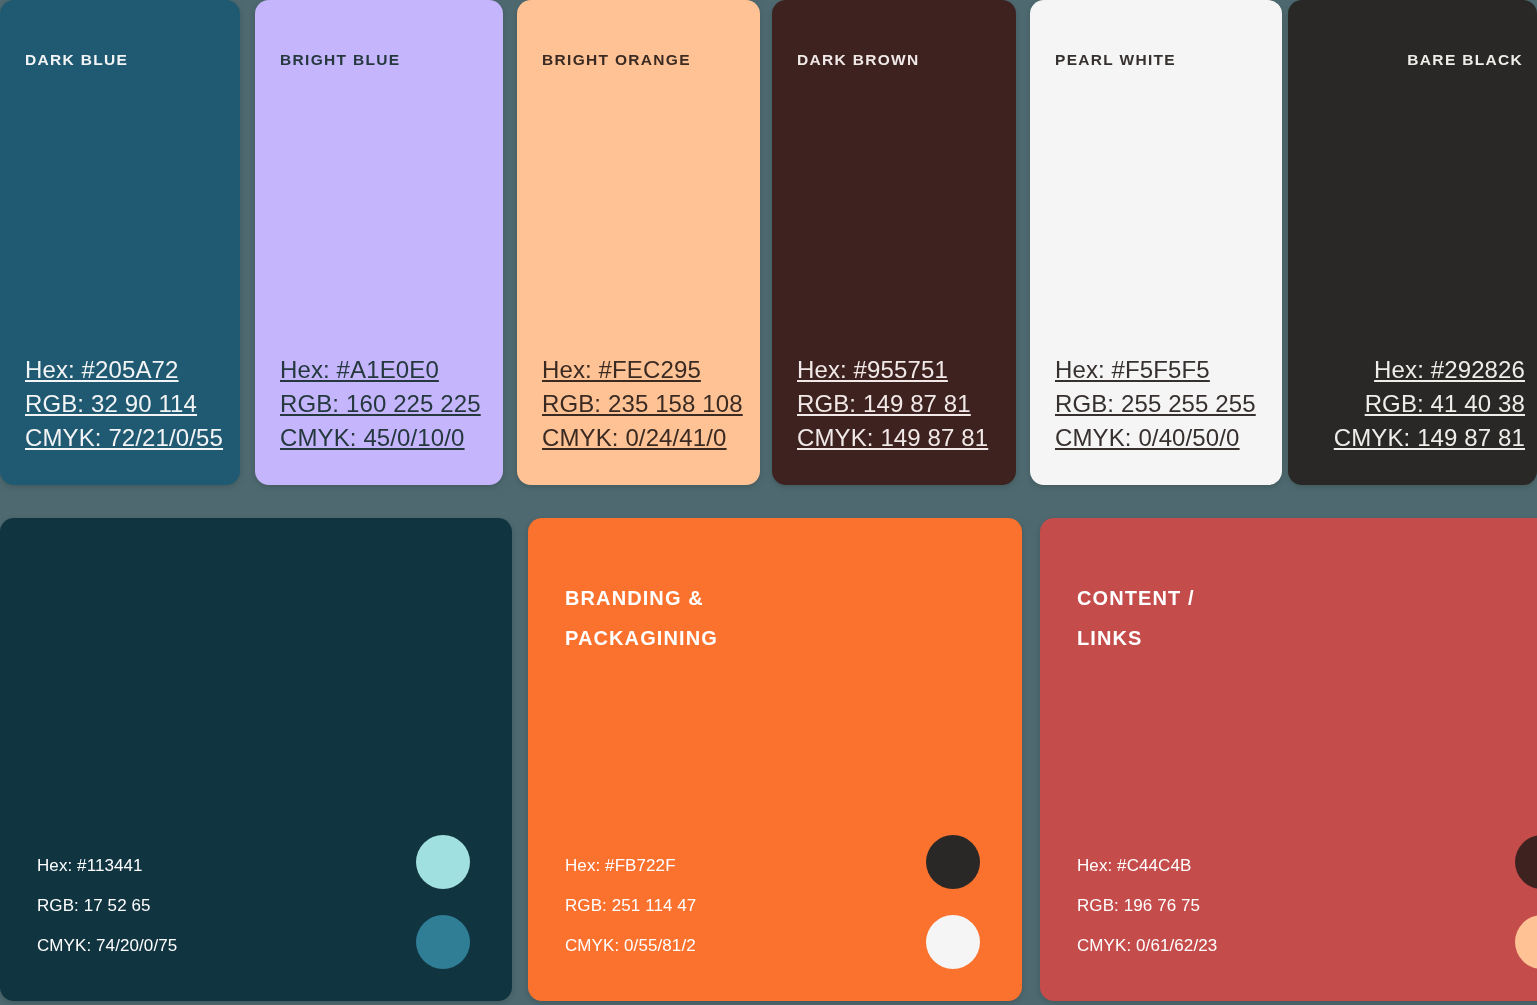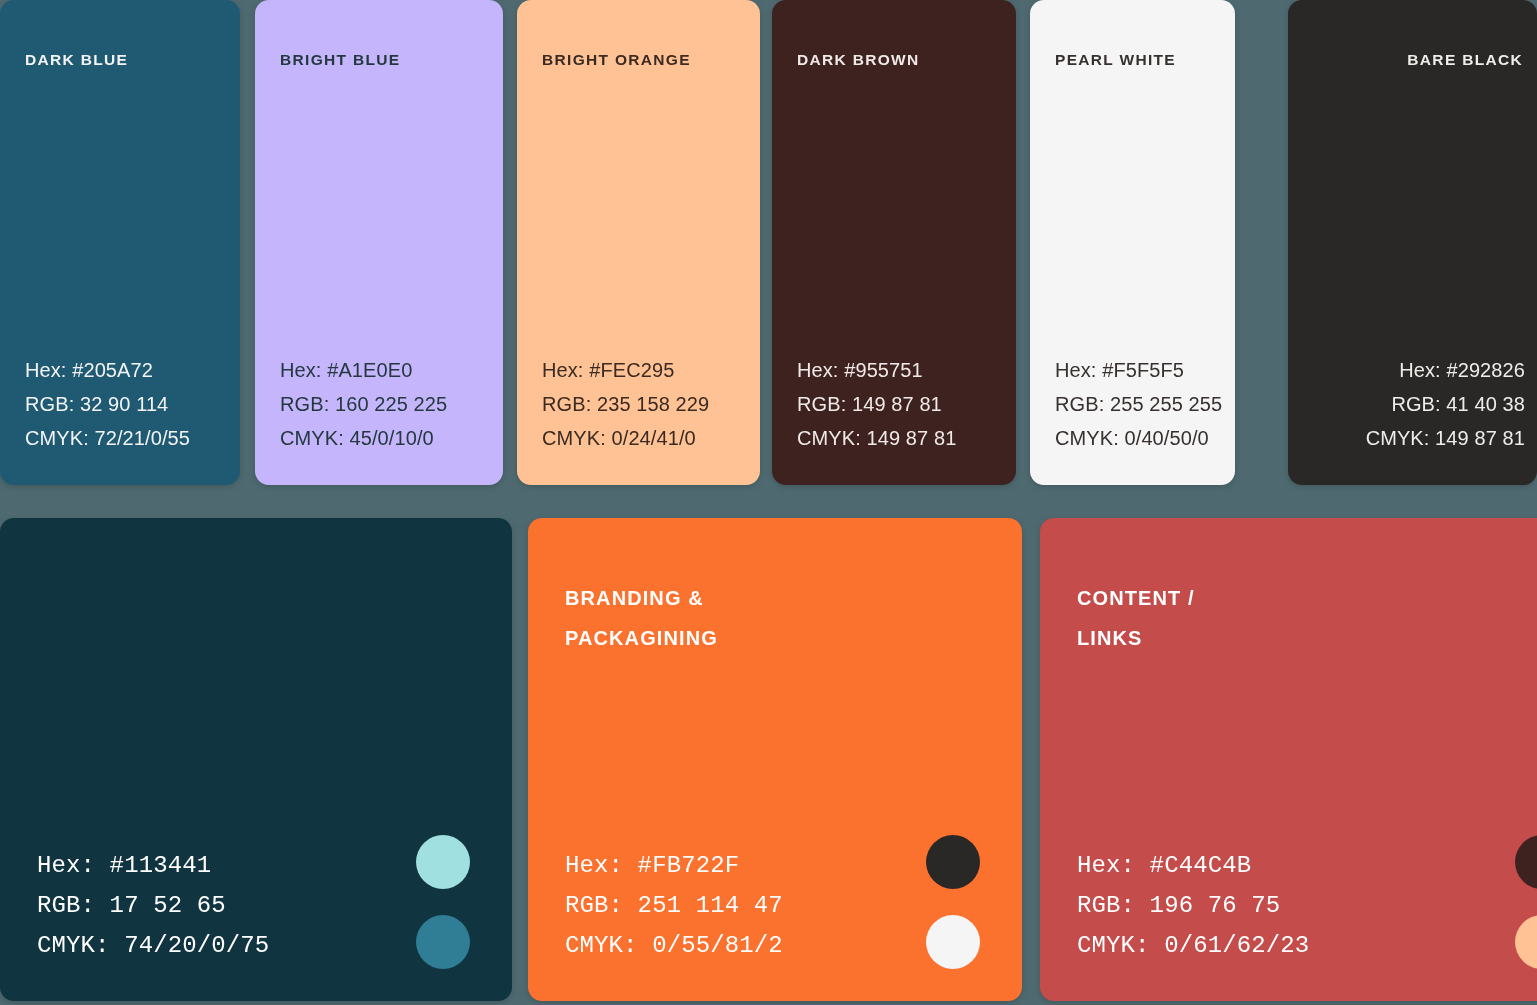--- a/index.html
+++ b/index.html
@@ -49,24 +49,25 @@
   }
 
   .card.top .details {
     position: absolute;
     left: 25px;
     right: 12px;
     bottom: 30px;
   }
 
   .card.top .details .line {
-    font-size: 20px;
+    font-size: 24px;
     line-height: 34px;
     letter-spacing: 0.005em;
     white-space: nowrap;
+    text-decoration: underline;
   }
 
   
   .card.bot {
     top: 518px;
     height: 483px;
     box-shadow: 0 2px 6px rgba(0,0,0,0.16);
   }
 
   .card.bot .card-title {
@@ -82,25 +83,24 @@
 
   .card.bot .card-title { top: 60px; }
 
   .card.bot .details {
     position: absolute;
     left: 37px;
     bottom: 35px;
   }
 
   .card.bot .details .line {
-    font-size: 24px;
+    font-size: 17px;
     line-height: 40px;
     letter-spacing: 0.005em;
     white-space: nowrap;
-    font-family: Liberation Mono, monospace;
   }
 
   .card.bot .title-line { display: block; }
 
   
   .dots {
     position: absolute;
     right: 42px;
     bottom: 32px;
     display: flex;
@@ -113,21 +113,21 @@
     width: 54px;
     height: 54px;
     border-radius: 50%;
   }
 
   
   #top-0 { left: 0px;    width: 240px; }
   #top-1 { left: 255px;  width: 248px; }
   #top-2 { left: 517px;  width: 243px; }
   #top-3 { left: 772px;  width: 244px; }
-  #top-4 { left: 1030px; width: 205px; }
+  #top-4 { left: 1030px; width: 252px; }
   #top-5 { left: 1288px; width: 249px; text-align: right; }
 
   
   #bot-0 { left: 0px;    width: 512px; }
   #bot-1 { left: 528px;  width: 494px; }
   #bot-2 { left: 1040px; width: 571px; }
 </style>
 </head>
 <body style="background: rgb(78, 106, 112);">
 
@@ -148,21 +148,21 @@
       <div class="line">Hex: #A1E0E0</div>
       <div class="line">RGB: 160 225 225</div>
       <div class="line">CMYK: 45/0/10/0</div>
     </div>
   </div>
 
   <div class="card top" id="top-2" style="background: rgb(254, 194, 149); color: rgb(58, 42, 34);">
     <div class="card-title">BRIGHT ORANGE</div>
     <div class="details">
       <div class="line">Hex: #FEC295</div>
-      <div class="line">RGB: 235 158 229</div>
+      <div class="line">RGB: 235 158 108</div>
       <div class="line">CMYK: 0/24/41/0</div>
     </div>
   </div>
 
   <div class="card top" id="top-3" style="background: rgb(62, 34, 32); color: rgb(240, 233, 231);">
     <div class="card-title">DARK BROWN</div>
     <div class="details">
       <div class="line">Hex: #955751</div>
       <div class="line">RGB: 149 87 81</div>
       <div class="line">CMYK: 149 87 81</div>

